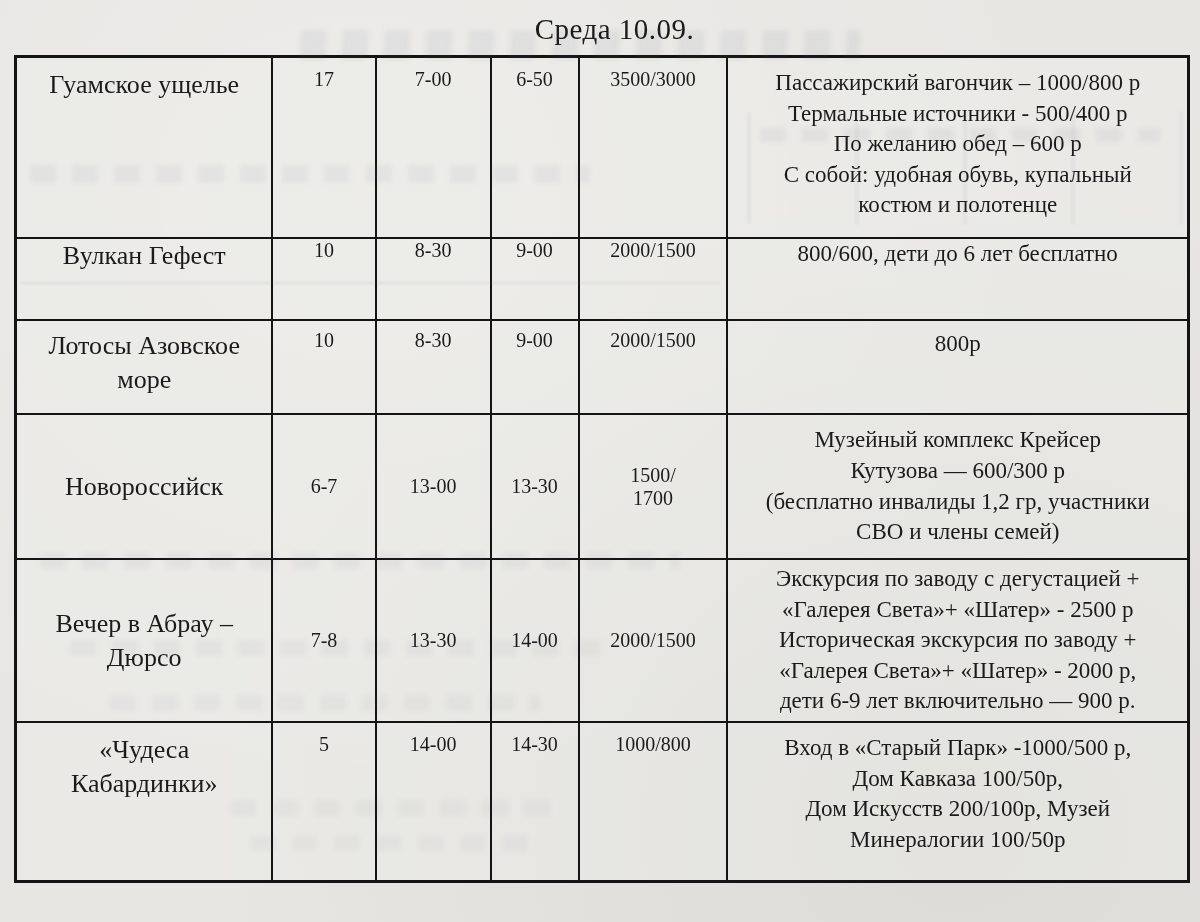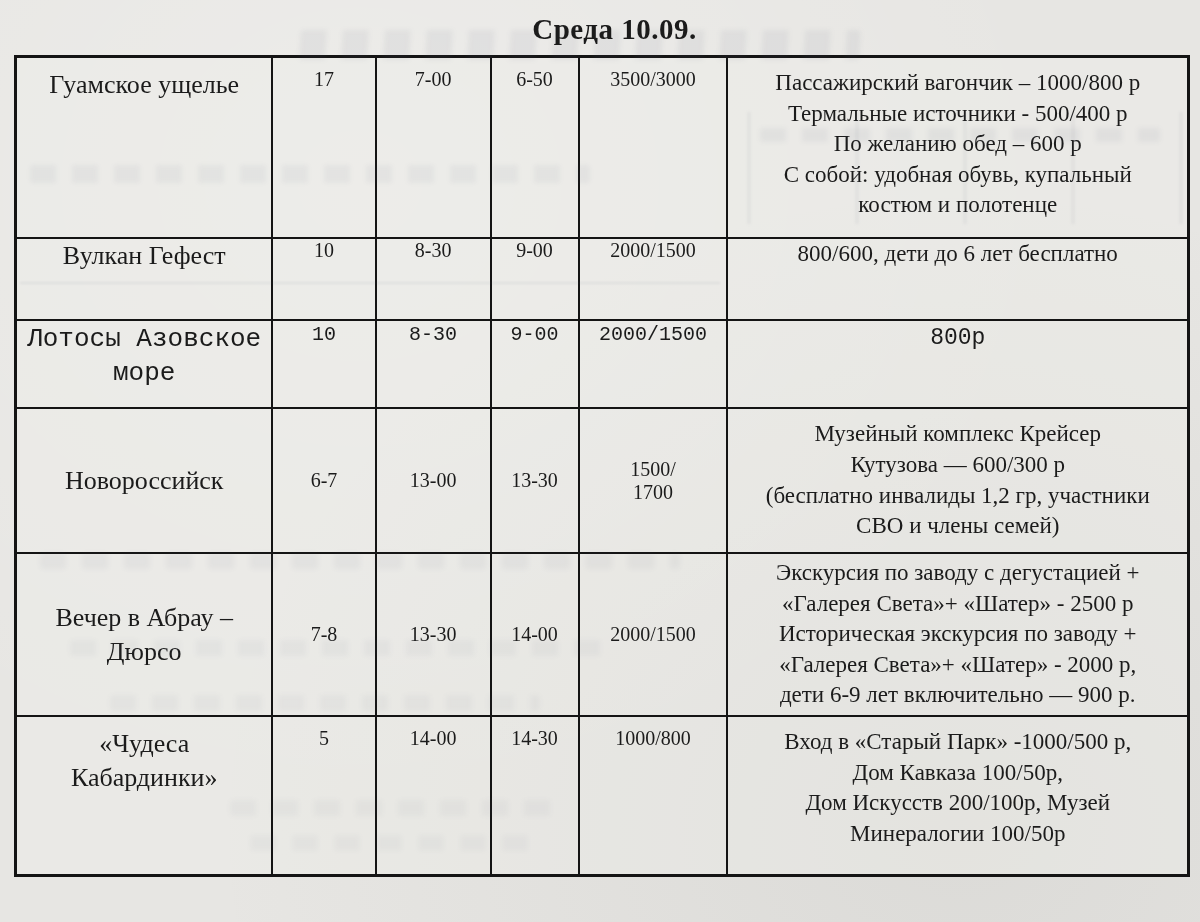--- a/index.html
+++ b/index.html
@@ -40,21 +40,21 @@
   .g9 { left: 230px; top: 800px; width: 330px; height: 16px; opacity: .33; }
   .g10{ left: 250px; top: 835px; width: 290px; height: 16px; opacity: .30; }
 
   
   .title {
     position: relative;
     text-align: center;
     padding-top: 13px;
     height: 40px;
     font-size: 29px;
-    font-weight: bold;
+    font-weight: normal;
     letter-spacing: .5px;
     padding-left: 29px;
   }
 
   
   table.sched {
     border-collapse: collapse;
     table-layout: fixed;
     width: 1176px;
     margin: 2px 10px 0 14px;
@@ -69,21 +69,21 @@
     overflow: hidden;
   }
   td.c-name  { font-size: 26px; line-height: 1.3; }
   td.c-num   { font-size: 20px; }
   td.c-notes { font-size: 23px; line-height: 1.33; padding: 4px 10px; }
 
   tr.align-top td { vertical-align: top; }
   tr.align-mid td { vertical-align: middle; text-align: center; }
   tr.r1 td { height: 165px; padding-top: 10px; }
   tr.r2 td { height: 76px;  padding-top: 0; }
-  tr.r3 td { height: 80px;  padding-top: 2px; font-family: Liberation Mono, monospace; }
+  tr.r3 td { height: 80px;  padding-top: 8px; }
   tr.r4 td { height: 66px;  padding-top: 9px; }
   tr.r5 td { height: 135px; }
   tr.r6 td { height: 153px; }
   tr.r7 td { height: 143px; padding-top: 10px; }
 </style>
 </head>
 <body>
 
 <div class="page">
 

